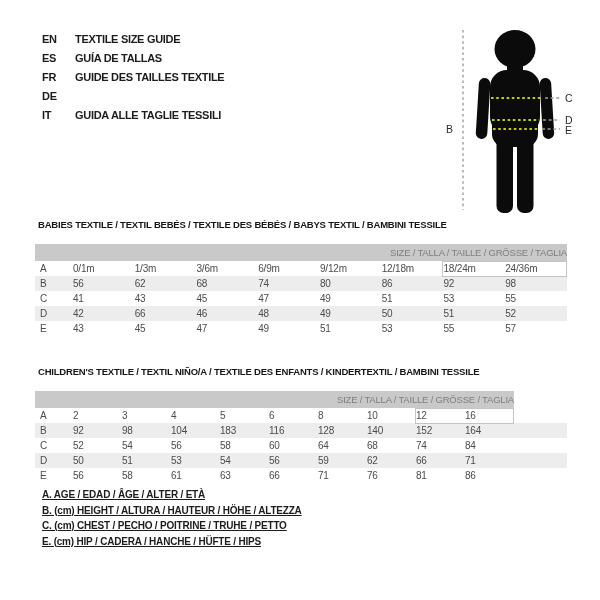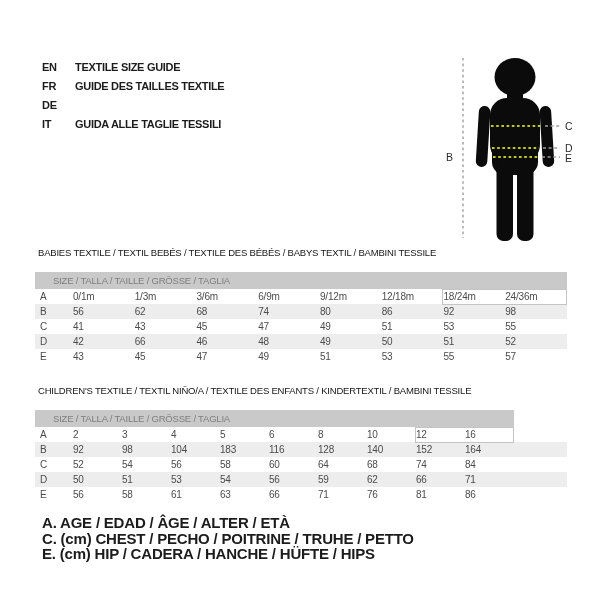--- a/index.html
+++ b/index.html
@@ -1,81 +1,86 @@
 <!DOCTYPE html>
 <html><head>
 <meta charset="utf-8">
 <style>
   html,body { margin:0; padding:0; }
   body {
     width:600px; height:600px; background:#ffffff; position:relative;
     font-family:"Liberation Sans", sans-serif; overflow:hidden;
     -webkit-font-smoothing:antialiased;
   }
-  .canvas { position:absolute; inset:0;margin-top:28px; }
+  .canvas { position:absolute; inset:0; }
 
   
   .lang-block { position:absolute; left:42px; top:29px; }
   .lang-row { display:flex; height:19px; align-items:center; }
   .lang-code, .lang-title {
     font-weight:700; font-size:11px; letter-spacing:-0.3px; color:#1c1c1c; white-space:nowrap;
   }
   .lang-code { width:33px; flex:0 0 33px; }
 
   
   .figure-svg { position:absolute; left:420px; top:8px; }
   .dash-vert { stroke:#9d9d9d; stroke-width:1.4; stroke-dasharray:2.6 3; fill:none; }
   .dash-green { stroke:#bfcf00; stroke-width:2.2; stroke-dasharray:2.6 2.6; fill:none; }
   .dash-gray { stroke:#9d9d9d; stroke-width:1.4; stroke-dasharray:3 2.6; fill:none; }
   .fig-label { font-family:"Liberation Sans", sans-serif; font-size:10.5px; fill:#2b2b2b; }
 
   
   .table-block { position:absolute; left:35px; width:532px; }
   #babies-block { top:219px; }
-  #children-block { top:357px; }
+  #children-block { top:366px; }
   .table-title {
-    font-size:9.5px; font-weight:400; letter-spacing:-0.2px; color:#161616;
+    font-size:9.5px; font-weight:700; letter-spacing:-0.2px; color:#161616;
     white-space:nowrap; margin-left:3px; line-height:12px; margin-bottom:13px;
   }
   .table-wrap { position:relative; }
   .size-bar {
     height:17px; background:#c9c9c9; color:#7e7e7e; font-size:9.5px;
     letter-spacing:-0.2px; line-height:17px; padding-left:18px; box-sizing:border-box;
     white-space:nowrap;
+    text-align:right;
   }
   #children-block .size-bar { width:479px; }
   .size-rows { width:532px; }
   .size-row { display:grid; height:15px; align-items:center; }
   #babies-table .size-row { grid-template-columns:38px repeat(8, 61.75px); }
   #children-table .size-row { grid-template-columns:38px repeat(9, 49px) 1fr; }
   .size-row.stripe { background:#ededed; }
   .size-row span {
     font-size:10px; color:#4c4c4c; letter-spacing:-0.2px; white-space:nowrap; overflow:visible;
   }
   .size-row .row-label { padding-left:5px; }
   .hl-box { position:absolute; border:1px solid #c4c4c4; background:transparent; pointer-events:none; }
   #babies-hl { left:407px; top:17px; width:123px; height:14px; }
   #children-hl { left:380px; top:17px; width:97px; height:14px; }
 
   
   .legend-block { position:absolute; left:42px; top:487px; }
   .legend-line {
-    font-size:15px; font-weight:700; letter-spacing:-0.2px; color:#1c1c1c;
-    line-height:15.5px; white-space:nowrap;
+    font-size:10px; font-weight:700; letter-spacing:-0.2px; color:#1c1c1c;
+    line-height:15.5px; white-space:nowrap;text-decoration:underline;
   }
 </style>
 </head>
 <body>
 
 <div class="canvas">
 
   <div class="lang-block">
     <div class="lang-row">
       <span class="lang-code">EN</span>
       <span class="lang-title">TEXTILE SIZE GUIDE</span>
+    </div>
+    <div class="lang-row">
+      <span class="lang-code">ES</span>
+      <span class="lang-title">GUÍA DE TALLAS</span>
     </div>
     <div class="lang-row">
       <span class="lang-code">FR</span>
       <span class="lang-title">GUIDE DES TAILLES TEXTILE</span>
     </div>
     <div class="lang-row">
       <span class="lang-code">DE</span>
     </div>
     <div class="lang-row">
       <span class="lang-code">IT</span>
@@ -241,17 +246,18 @@
             <span>81</span>
             <span>86</span>
           </div>
         </div>
       <div class="hl-box" id="children-hl"></div>
     </div>
   </div>
 
   <div class="legend-block">
     <div class="legend-line">A. AGE / EDAD / ÂGE / ALTER / ETÀ</div>
+    <div class="legend-line">B. (cm) HEIGHT / ALTURA / HAUTEUR / HÖHE / ALTEZZA</div>
     <div class="legend-line">C. (cm) CHEST / PECHO / POITRINE / TRUHE / PETTO</div>
     <div class="legend-line">E. (cm) HIP / CADERA / HANCHE / HÜFTE / HIPS</div>
   </div>
 
 </div>
 
 </body></html>

